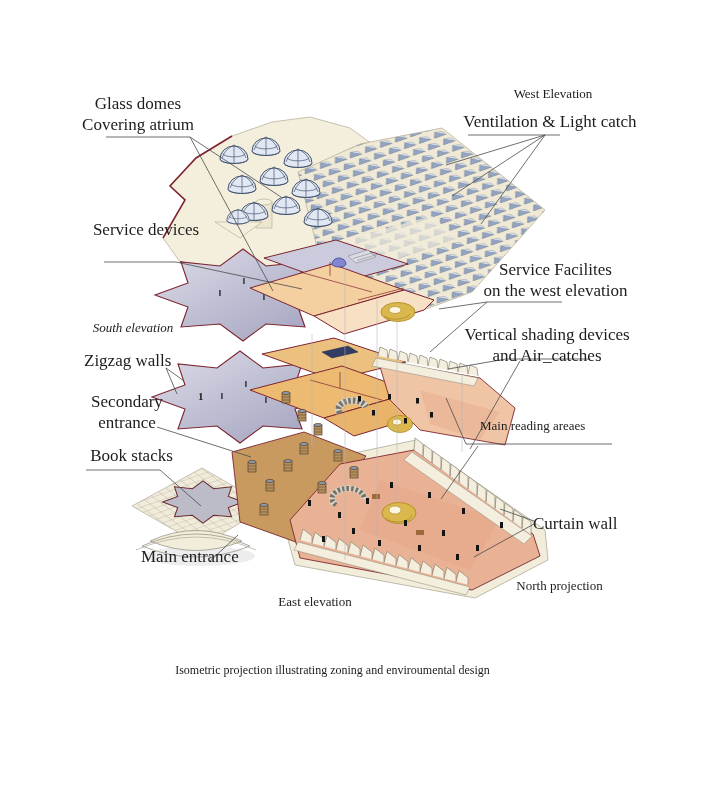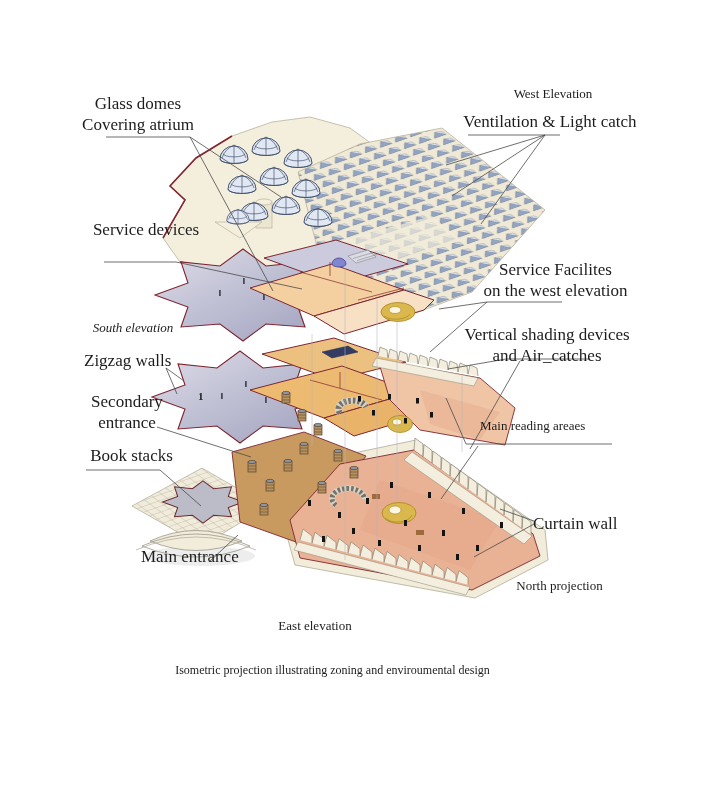--- a/index.html
+++ b/index.html
@@ -210,19 +210,19 @@
 </div>
 
 <div class="lbl big left" style="left:464px;top:418px;width:165px;margin-left:16px;">Main reading areaes</div>
 
 <div class="lbl left" style="left:84px;top:446px;width:95px;text-align:center;">Book stacks</div>
 
 <div class="lbl left" style="left:533px;top:490px;width:105px;margin-top:24px;">Curtain wall</div>
 
 <div class="lbl left" style="left:108px;top:547px;width:115px;margin-left:33px;">Main entrance</div>
 
-<div class="lbl big" style="left:255px;top:618px;width:120px;">East elevation</div>
+<div class="lbl big" style="left:255px;top:594px;width:120px;">East elevation</div>
 
 <div class="lbl big" style="left:497px;top:578px;width:125px;">North projection</div>
 
 <div class="caption" style="left:55px;top:663px;width:555px;">Isometric projection illustrating zoning and enviroumental design</div>
 
 </div>
 
 </body></html>

